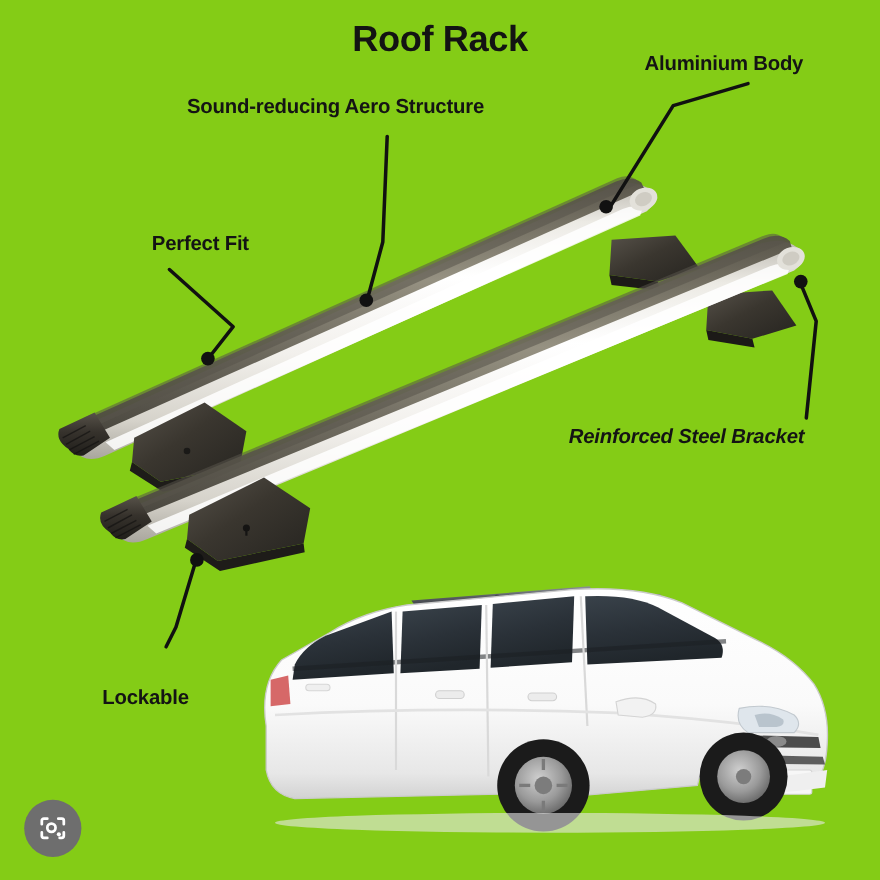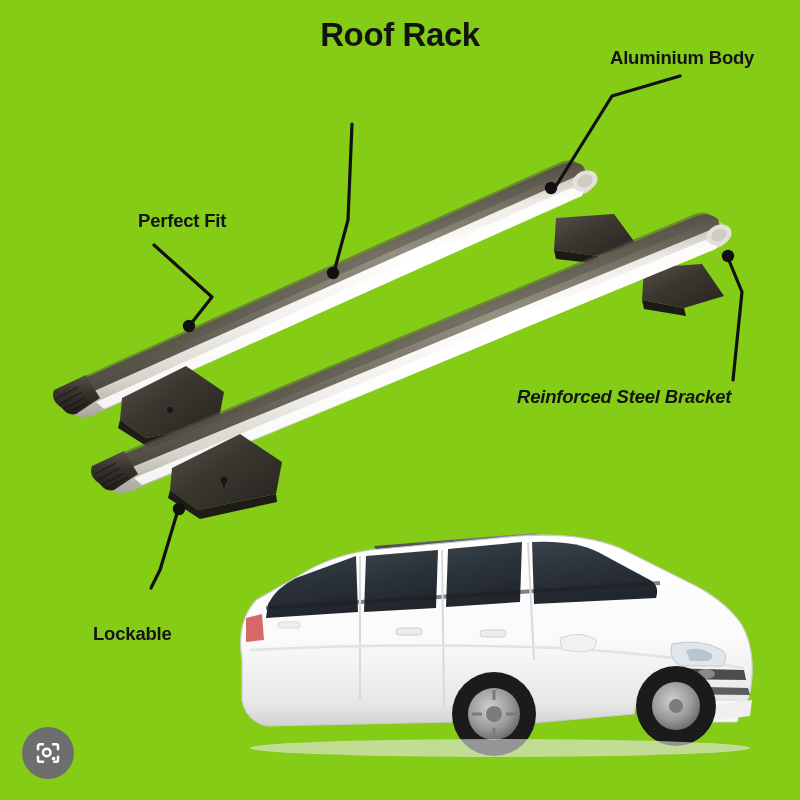--- a/index.html
+++ b/index.html
@@ -32,21 +32,21 @@
 
   
   .callout-label {
     position: absolute;
     font-size: 18.5px;
     font-weight: 600;
     color: #141414;
     white-space: nowrap;
     letter-spacing: -0.2px;
   }
-  #label-aluminium  { left: 586px; top: 47px; margin-left: 24px; }
+  #label-aluminium  { left: 586px; top: 47px; }
   #label-aero       { left: 170px; top: 86px; }
   #label-fit        { left: 100px;  top: 210px; margin-left: 38px; }
   #label-bracket    { left: 517px; top: 386px; font-style: italic; }
   #label-lockable   { left: 93px;  top: 595px; margin-top: 28px; }
 
   
   .svg-layer {
     position: absolute;
     left: 0; top: 0;
     width: 800px; height: 800px;
@@ -296,20 +296,21 @@
       <circle cx="551" cy="188" r="6.2"></circle>
       <circle cx="333" cy="273" r="6.2"></circle>
       <circle cx="189" cy="326" r="6.2"></circle>
       <circle cx="728" cy="256" r="6.2"></circle>
       <circle cx="179" cy="509" r="6.2"></circle>
     </g>
   </svg>
 
   <div class="callout-label" id="label-aluminium">Aluminium Body</div>
 
+  <div class="callout-label" id="label-aero">Sound-reducing Aero Structure</div>
 
   <div class="callout-label" id="label-fit">Perfect Fit</div>
 
   <div class="callout-label" id="label-bracket">Reinforced Steel Bracket</div>
 
   <div class="callout-label" id="label-lockable">Lockable</div>
 
   <div id="lens-button">
     <svg width="30" height="30" viewBox="0 0 24 24">
       <g fill="none" stroke="#ffffff" stroke-width="2" stroke-linecap="round" stroke-linejoin="round">

